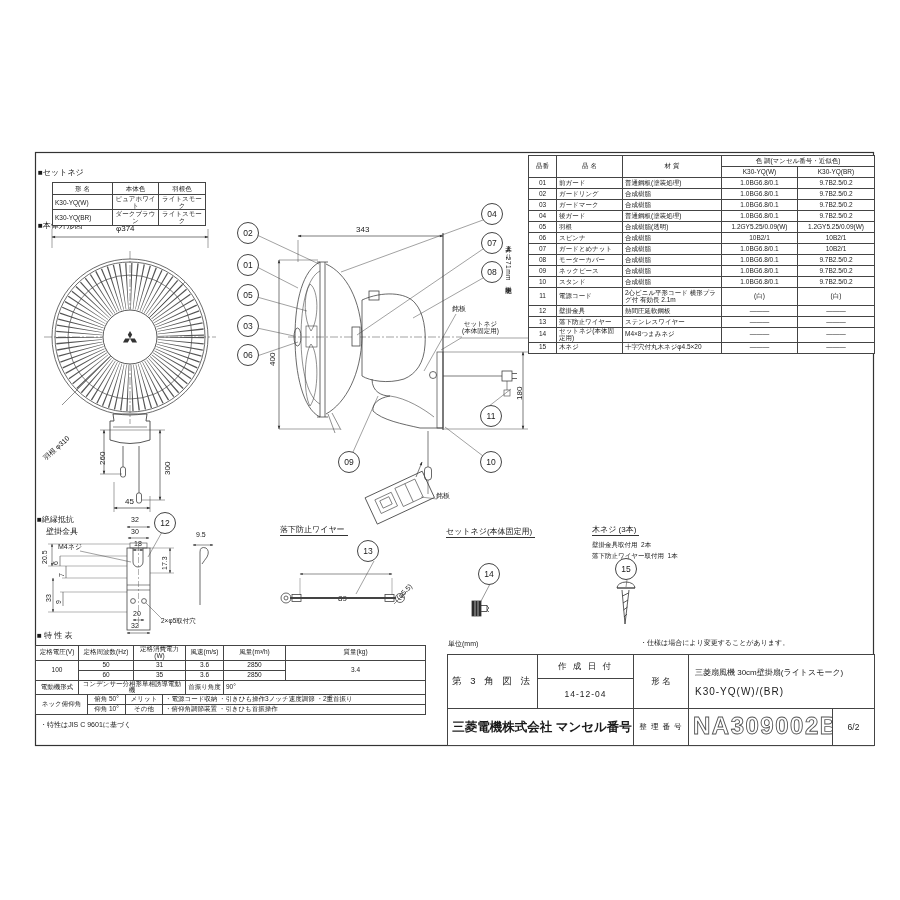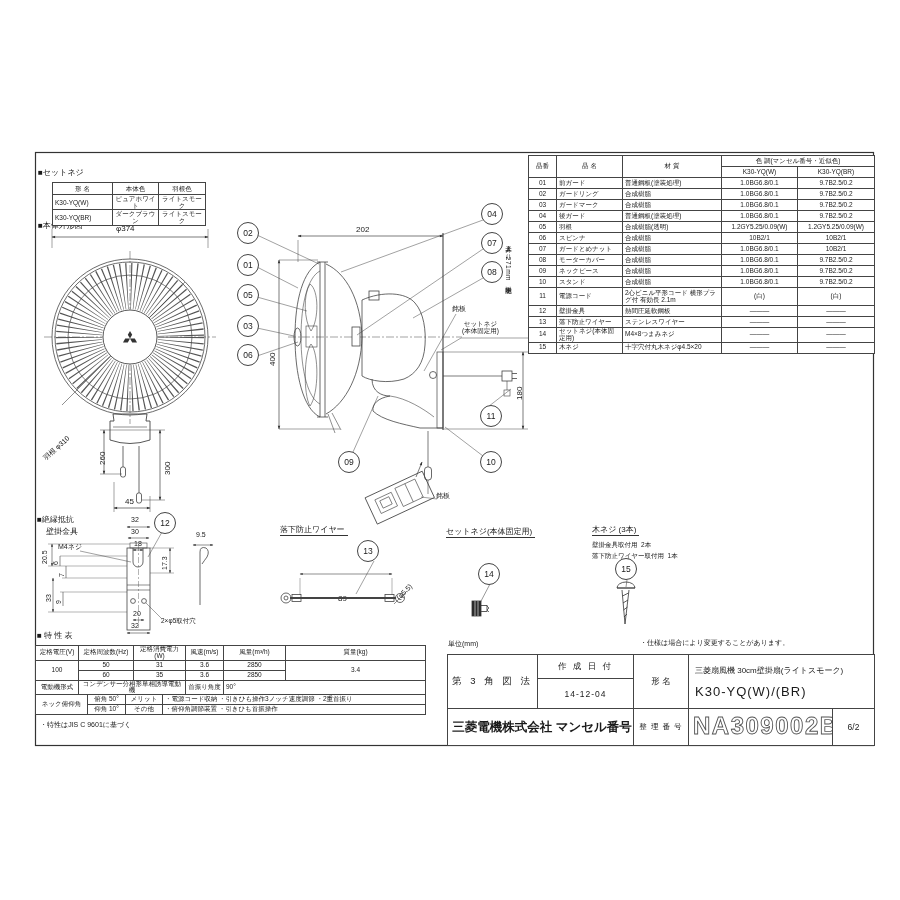--- a/index.html
+++ b/index.html
@@ -238,21 +238,21 @@
 
 <span class="lbl" style="left:38px;top:168px">■セットネジ</span>
 <span class="lbl" style="left:38px;top:221px">■本体外形図</span>
 
 <span class="lbl" style="left:116px;top:224px">φ374</span>
 <span class="lbl s7 rot42" style="left:42px;top:456px">羽根 φ310</span>
 <span class="lbl rot" style="left:98px;top:465px">260</span>
 <span class="lbl rot" style="left:163px;top:475px">300</span>
 <span class="lbl" style="left:125px;top:497px">45</span>
 
-<span class="lbl" style="left:356px;top:225px">202</span>
+<span class="lbl" style="left:356px;top:225px">343</span>
 <span class="lbl rot" style="left:268px;top:366px">400</span>
 <span class="lbl rot" style="left:515px;top:400px">180</span>
 <span class="lbl s65 vtext" style="left:505px;top:240px;height:100px">天井より271mm以上離す</span>
 <span class="lbl s7" style="left:452px;top:305px">銘板</span>
 <span class="lbl s65" style="left:462px;top:320px;text-align:center">セットネジ
 (本体固定用)</span>
 <span class="lbl s7" style="left:436px;top:492px">銘板</span>
 
 <span class="lbl" style="left:37px;top:515px">■絶縁抵抗</span>
 <span class="lbl" style="left:46px;top:527px">壁掛金具</span>
@@ -529,21 +529,21 @@
       <col style="width:144px">
       <col style="width:42px">
     </colgroup>
   <tbody>
       <tr style="height:24px">
     <td rowspan="2" style="letter-spacing:3px;font-size:9.5px">第 3 角 図 法</td>
     <td style="letter-spacing:2px">作 成 日 付</td>
     <td rowspan="2">形  名</td>
     <td colspan="2" rowspan="2" class="tL" style="padding:2px 6px">
       <div class="s7" style="font-size:8px;margin-bottom:8px">三菱扇風機  30cm壁掛扇(ライトスモーク)</div>
-      <div style="font-size:13px;letter-spacing:1px">K30-YQ(W)/(BR)</div>
+      <div style="font-size:10px;letter-spacing:1px">K30-YQ(W)/(BR)</div>
     </td>
   </tr>
   <tr style="height:30px">
     <td style="letter-spacing:1px">14-12-04</td>
   </tr>
   <tr style="height:37px">
     <td colspan="2" style="padding:0 2px">
       <div style="display:flex;align-items:center;justify-content:center;gap:3px">
         <svg width="17" height="16" viewBox="0 0 18 16" style="position:static">
           <g fill="#222">

